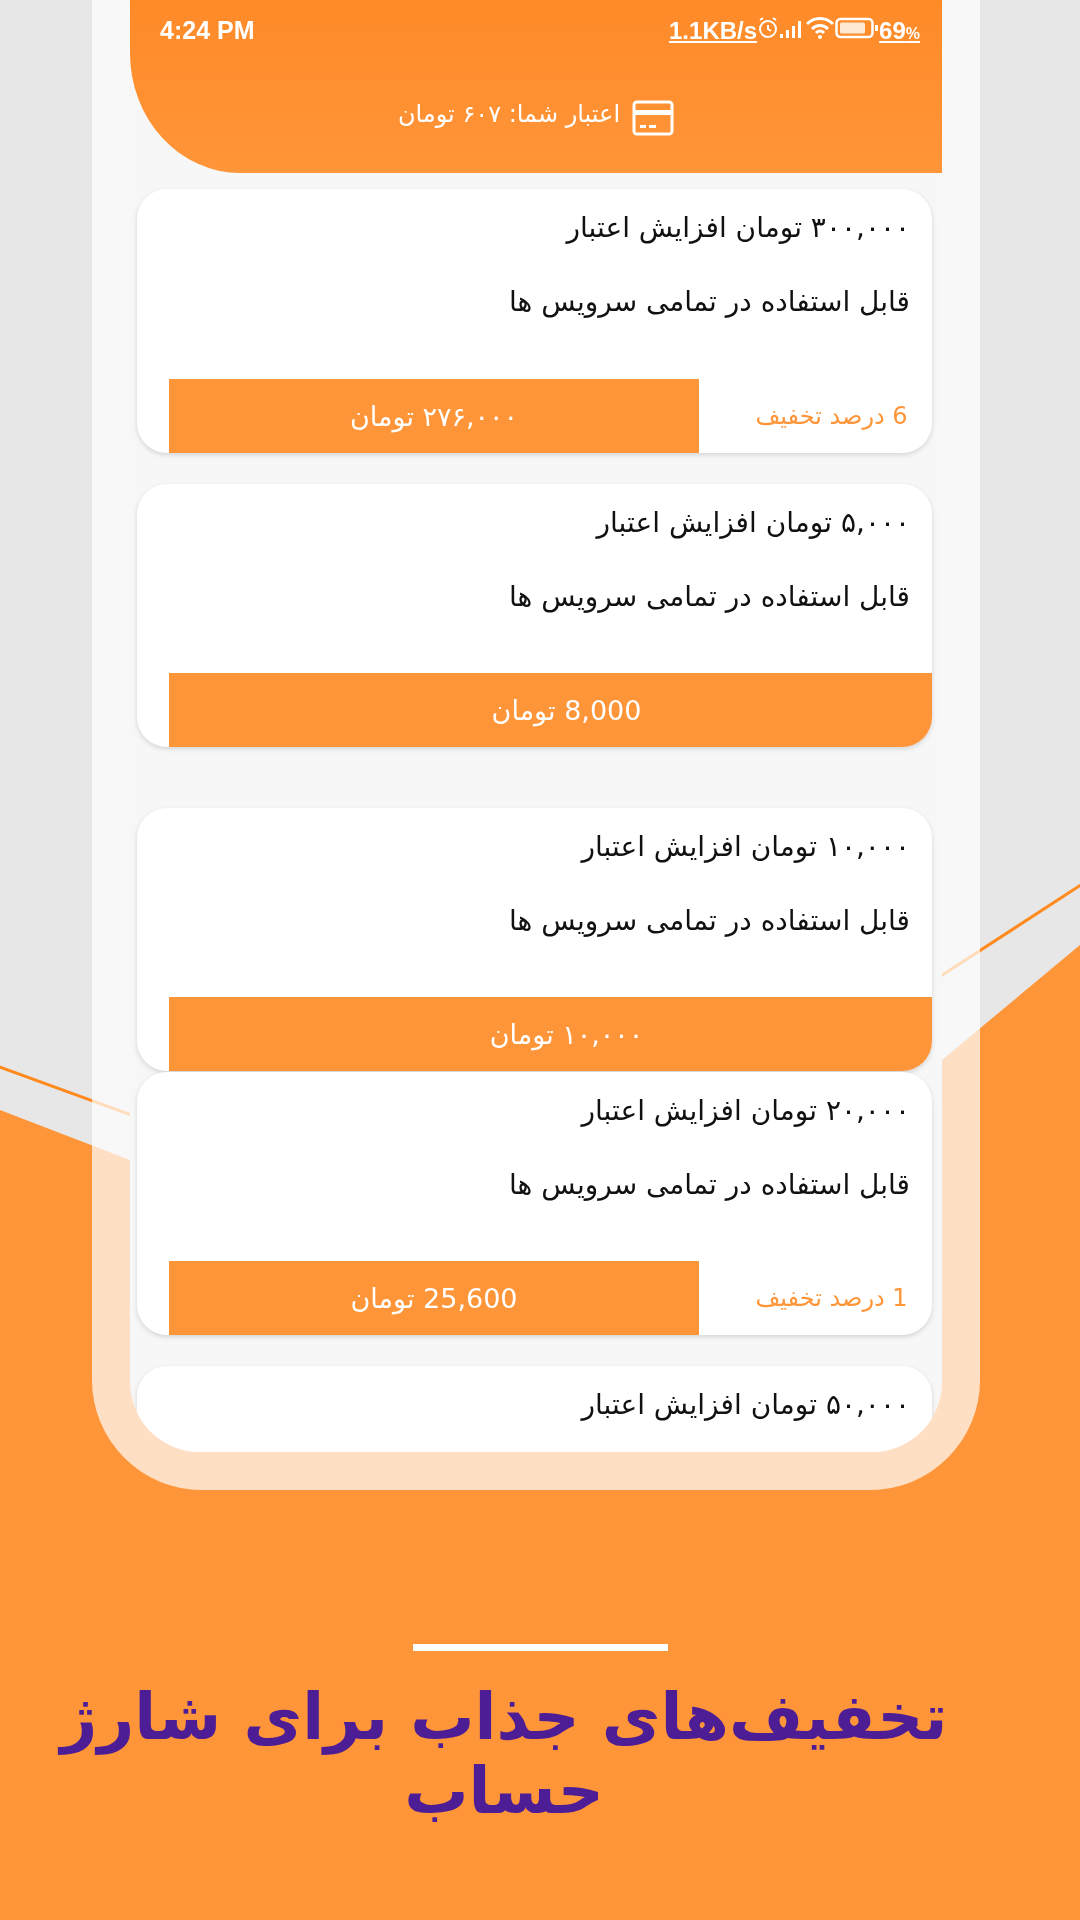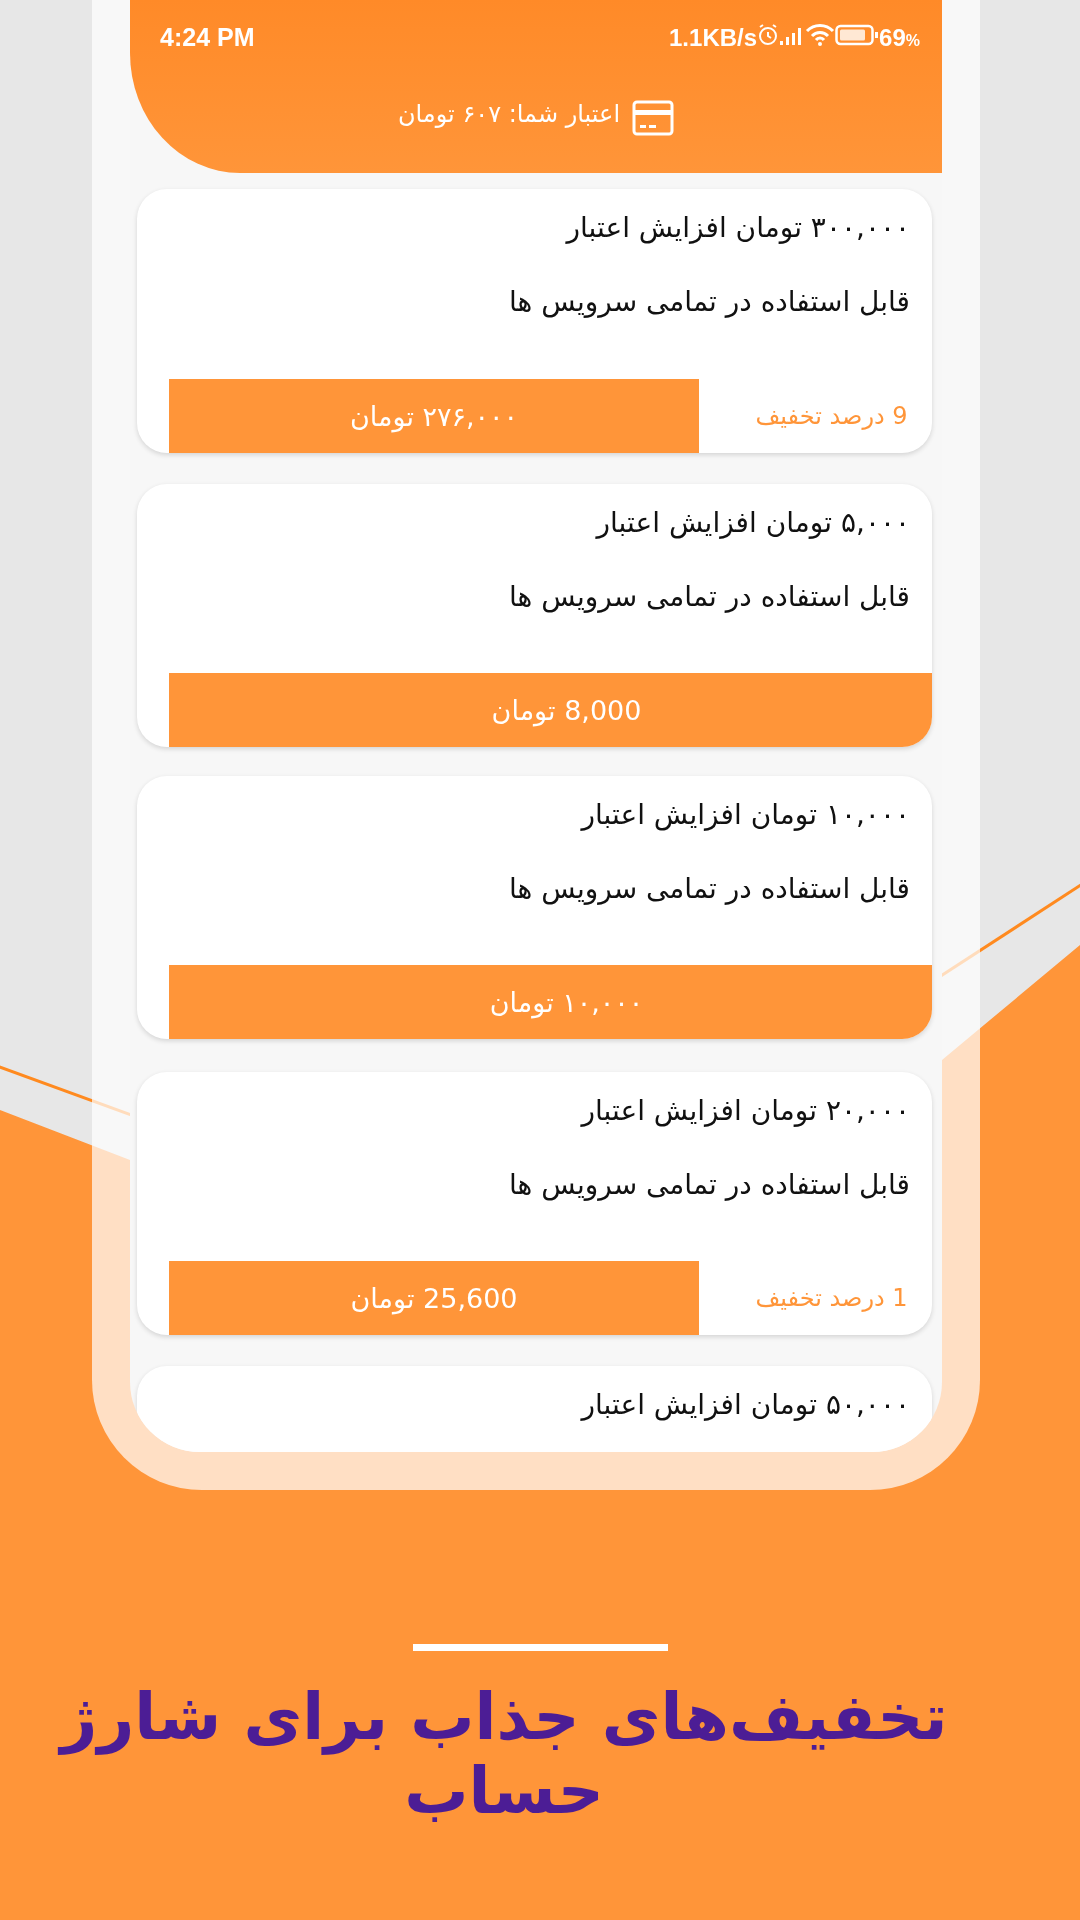--- a/index.html
+++ b/index.html
@@ -31,24 +31,24 @@
     background:#f7f7f7; overflow:hidden;
     border-radius:0 0 70px 70px;
   }
   .header {
     position:absolute; left:0; top:0; width:812px; height:173px;
     background:linear-gradient(180deg,#ff8a28 0%, #ff9539 100%);
     border-bottom-left-radius:110px 120px;
   }
   .statusbar {
     position:absolute; left:0; top:0; width:812px; height:62px;
-    color:#fff; font-family:"Liberation Sans", sans-serif; font-weight:bold;margin-top:7px;
+    color:#fff; font-family:"Liberation Sans", sans-serif; font-weight:bold;
   }
   .status-time { position:absolute; left:30px; top:16px; font-size:25px; }
-  .status-right { position:absolute; right:22px; top:16px; display:flex; align-items:center; gap:0; font-size:24px; }
+  .status-right { position:absolute; right:22px; top:16px; display:flex; align-items:center; gap:0; font-size:24px;text-decoration:underline; }
   .status-right .pct-sm { font-size:16px; }
   .ico { display:inline-block; }
   .balance {
     position:absolute; left:0; top:100px; width:812px; display:flex;
     justify-content:center; align-items:flex-start; gap:12px; direction:rtl;
     color:#fff; font-size:24px;
   }
   .card {
     position:absolute; left:7px; width:795px; background:#fff;
     border-radius:30px; overflow:hidden;
@@ -145,33 +145,33 @@
       </span>
       <span>اعتبار شما: ۶۰۷ تومان</span>
     </div>
   </div>
 
   <div class="card" style="top:189px;height:264px;">
     <div class="card-title">۳۰۰,۰۰۰ تومان افزایش اعتبار</div>
     <div class="card-sub">قابل استفاده در تمامی سرویس ها</div>
     <div class="card-bottom">
       <div class="price half">۲۷۶,۰۰۰ تومان</div>
-      <div class="discount">9 درصد تخفیف</div>
+      <div class="discount">6 درصد تخفیف</div>
     </div>
   </div>
 
   <div class="card" style="top:484px;height:263px;">
     <div class="card-title">۵,۰۰۰ تومان افزایش اعتبار</div>
     <div class="card-sub">قابل استفاده در تمامی سرویس ها</div>
     <div class="card-bottom">
       <div class="price full">8,000 تومان</div>
     </div>
   </div>
 
-  <div class="card" style="top:776px;height:263px;">
+  <div class="card" style="top:808px;height:263px;">
     <div class="card-title">۱۰,۰۰۰ تومان افزایش اعتبار</div>
     <div class="card-sub">قابل استفاده در تمامی سرویس ها</div>
     <div class="card-bottom">
       <div class="price full">۱۰,۰۰۰ تومان</div>
     </div>
   </div>
 
   <div class="card" style="top:1072px;height:263px;">
     <div class="card-title">۲۰,۰۰۰ تومان افزایش اعتبار</div>
     <div class="card-sub">قابل استفاده در تمامی سرویس ها</div>

